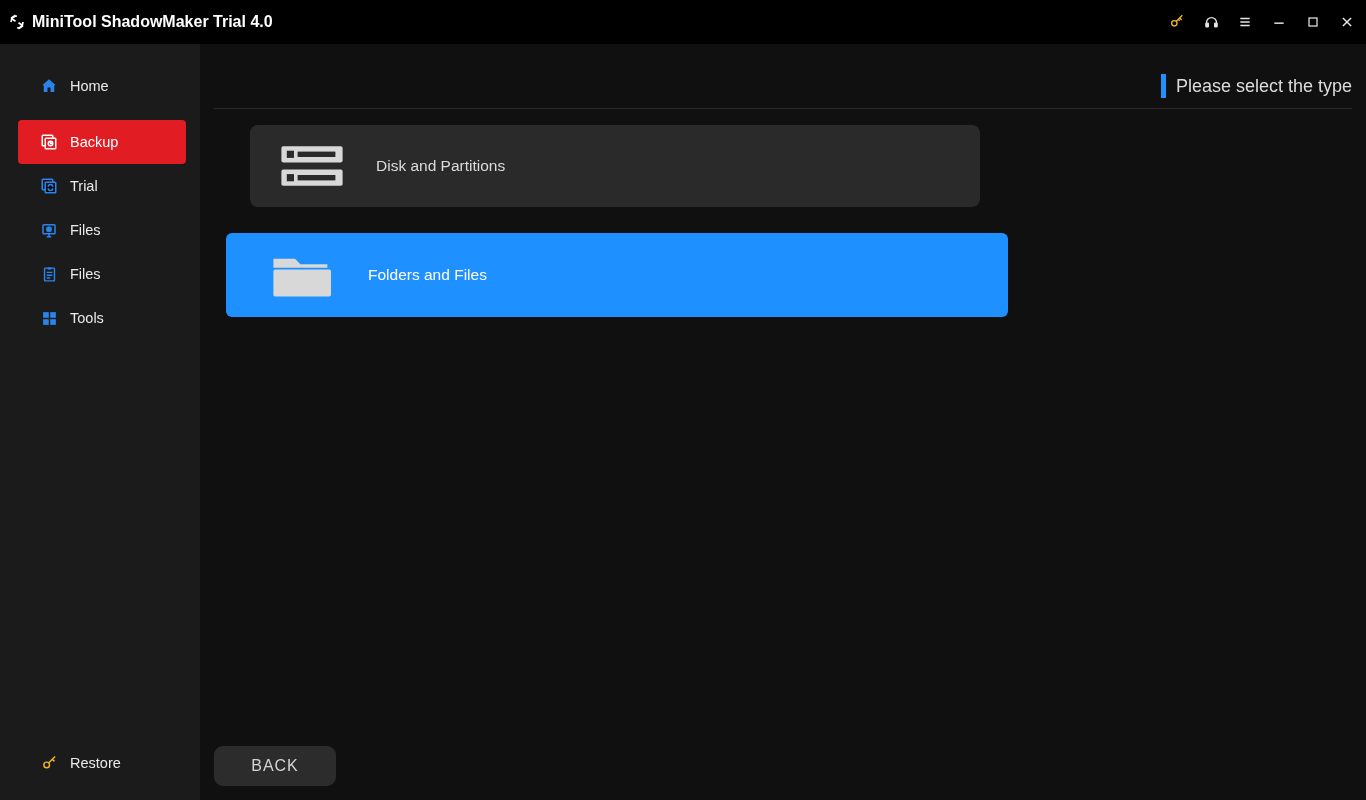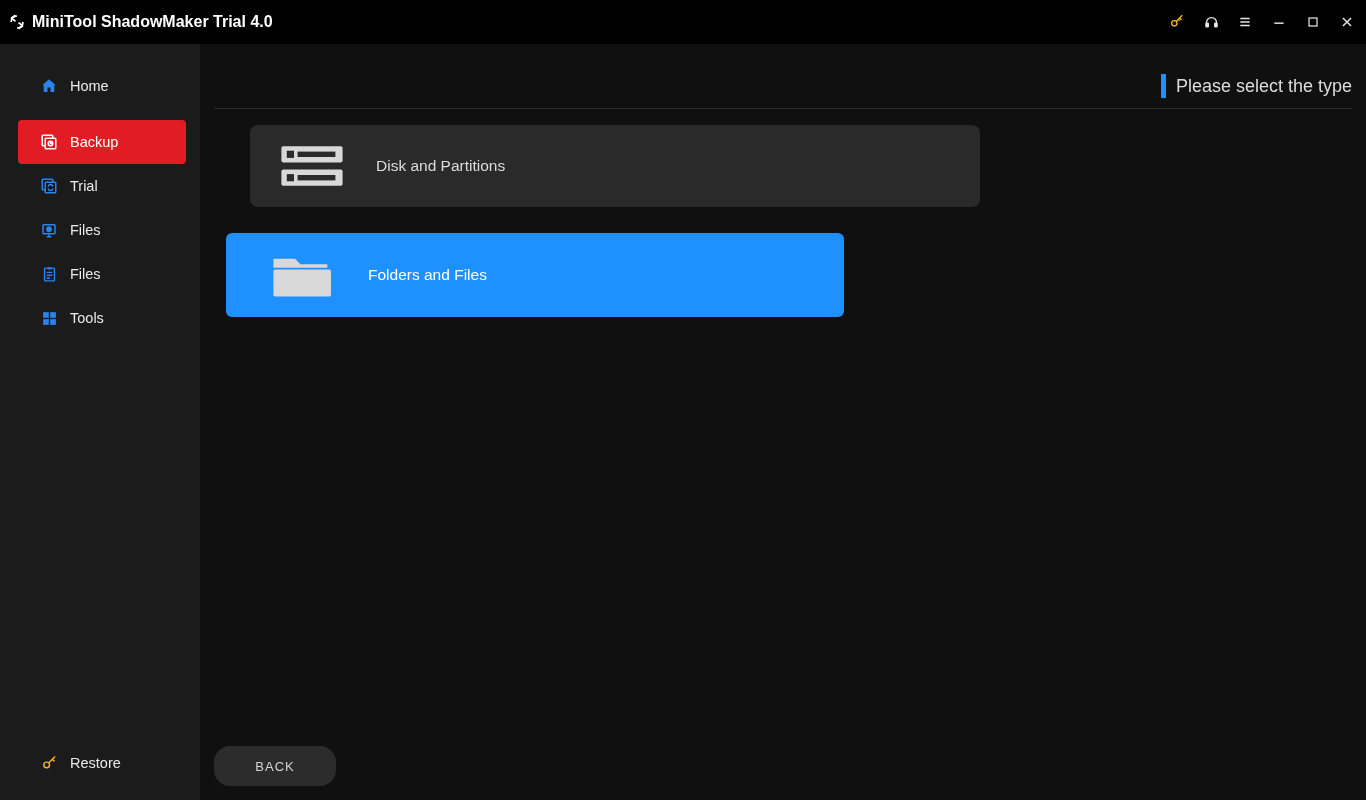--- a/index.html
+++ b/index.html
@@ -122,21 +122,21 @@
     cursor: pointer;
     margin-left: 8px;
   }
   .option-card.dark {
     background: #2a2a2a;
     color: #dcdcdc;
   }
   .option-card.selected {
     background: #1e90ff;
     color: #fff;
-    width: 618px;
+    width: 782px;
     height: 84px;
     border-radius: 6px;
     margin-left: -16px;
     padding-left: 42px;
   }
   .option-card .card-icon {
     width: 72px; height: 58px;
     display: flex; align-items: center; justify-content: center;
   }
   .option-card .card-label {
@@ -144,24 +144,24 @@
   }
   .back-row {
     position: absolute;
     left: 14px;
     bottom: 14px;
   }
   .back-btn {
     background: #2c2c2c;
     color: #d4d4d4;
     border: none;
-    border-radius: 16px;
+    border-radius: 9px;
     width: 122px;
     height: 40px;
-    font-size: 13px;
+    font-size: 16px;
     letter-spacing: 1px;
     cursor: pointer;
   }
 </style>
 </head>
 <body>
 
 <div class="titlebar">
   <div class="logo">
     <span class="win-icon">

